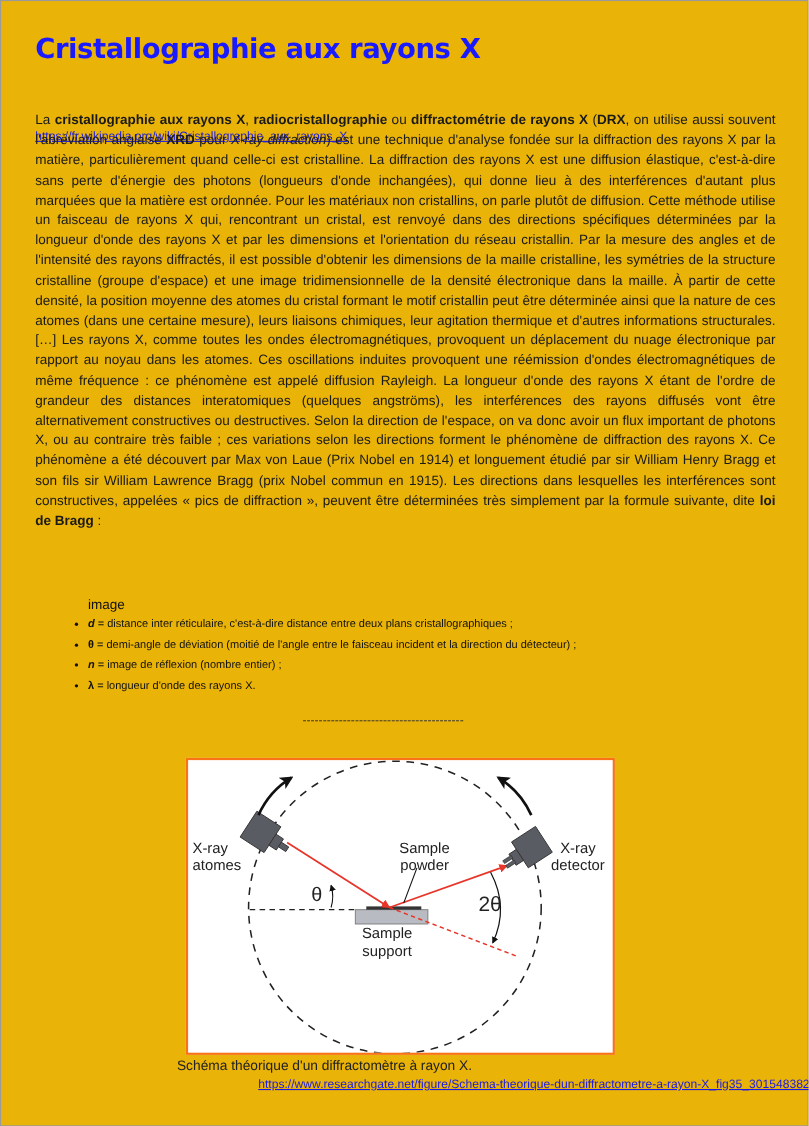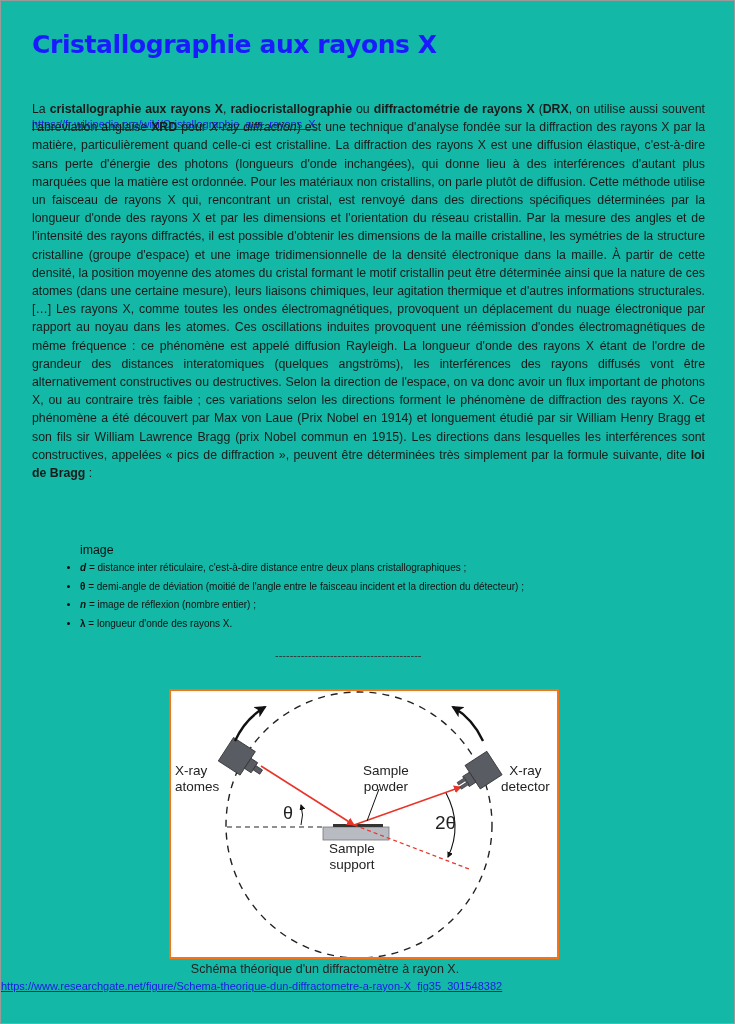--- a/index.html
+++ b/index.html
@@ -2,21 +2,21 @@
 <html><head>
 <meta charset="utf-8">
 <style>
   html, body { margin: 0; padding: 0; }
   body {
     width: 735px; height: 1024px; background: #ffffff; position: relative; overflow: hidden;
     font-family: "Liberation Sans", sans-serif; color: #111;
   }
   .page {
     position: absolute; left: 0; top: 0; width: 733px; height: 1022px;
-    border: 1px solid #9a9a9a; background: #14b8a6;
+    border: 1px solid #9a9a9a; background: #eab308;
   }
   .title {
     position: absolute; left: 31px; top: 29px; margin: 0;
     font-family: "DejaVu Sans", sans-serif; font-weight: bold; font-size: 25px;
     color: #1a1aff; letter-spacing: -0.4px; white-space: nowrap;
   }
   .src-link {
     position: absolute; left: 31px; top: 85px; font-size: 11px; color: #1a1ae6;
     text-decoration: underline; white-space: nowrap; margin-top: 32px;
   }
@@ -48,24 +48,24 @@
     position: absolute; left: 168px; top: 688px; width: 386px; height: 266px;
     border: 2px solid #f97316; box-sizing: content-box; background: #fff; overflow: hidden;
   }
   .diagram svg { position: absolute; left: 0; top: 0; }
   .diagram-label {
     position: absolute; font-size: 13.5px; color: #222; text-align: center; line-height: 16px;
     white-space: nowrap;
   }
   .caption {
     position: absolute; left: 0; width: 588px; top: 961px; text-align: center;
-    font-size: 12.5px; color: #222; padding-left: 30px;
+    font-size: 12.5px; color: #222;
   }
   .fig-link {
-    position: absolute; left: 0; width: 735px; top: 979px; text-align: left;
+    position: absolute; left: 0; width: 735px; top: 979px; text-align: right;
     font-size: 11px; color: #1a1ae6; text-decoration: underline;
   }
 </style>
 </head>
 <body>
 
 <div class="page">
 
   <h1 class="title">Cristallographie aux rayons X</h1>
 

